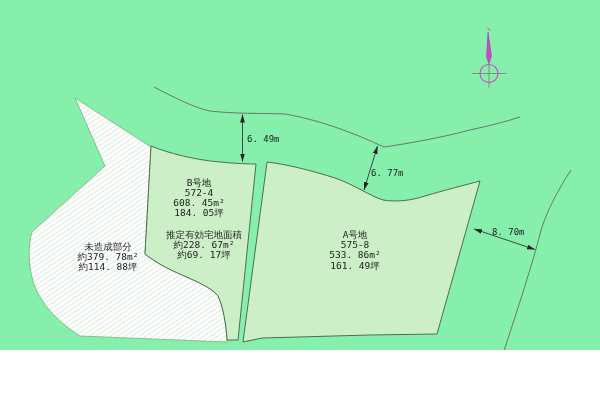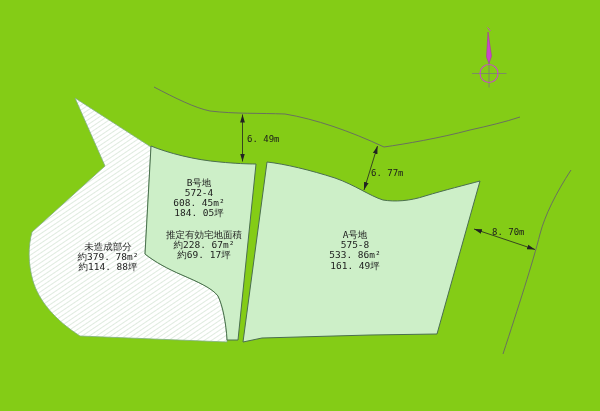--- a/index.html
+++ b/index.html
@@ -1,16 +1,16 @@
 <!DOCTYPE html>
 <html><head>
 <meta charset="utf-8">
 <style>
   html,body{margin:0;padding:0;background:#ffffff;}
-  .canvas{position:relative;width:600px;height:411px;background:#84cc16;overflow:hidden;}
+  .canvas{position:relative;width:600px;height:350px;background:#86efac;overflow:hidden;}
   svg{display:block;}
   text{
     font-family:"DejaVu Sans Mono","Liberation Mono",monospace;
     fill:#1c1c1c;
   }
   .cad-label{font-size:9.5px;}
   .dim-label{font-size:9px;}
   .parcel{stroke:#4a6f4f;stroke-width:1;}
   .hatch-shape{stroke:#7fae7f;stroke-width:0.8;}
   .road{fill:none;stroke:#676767;stroke-width:0.9;}

